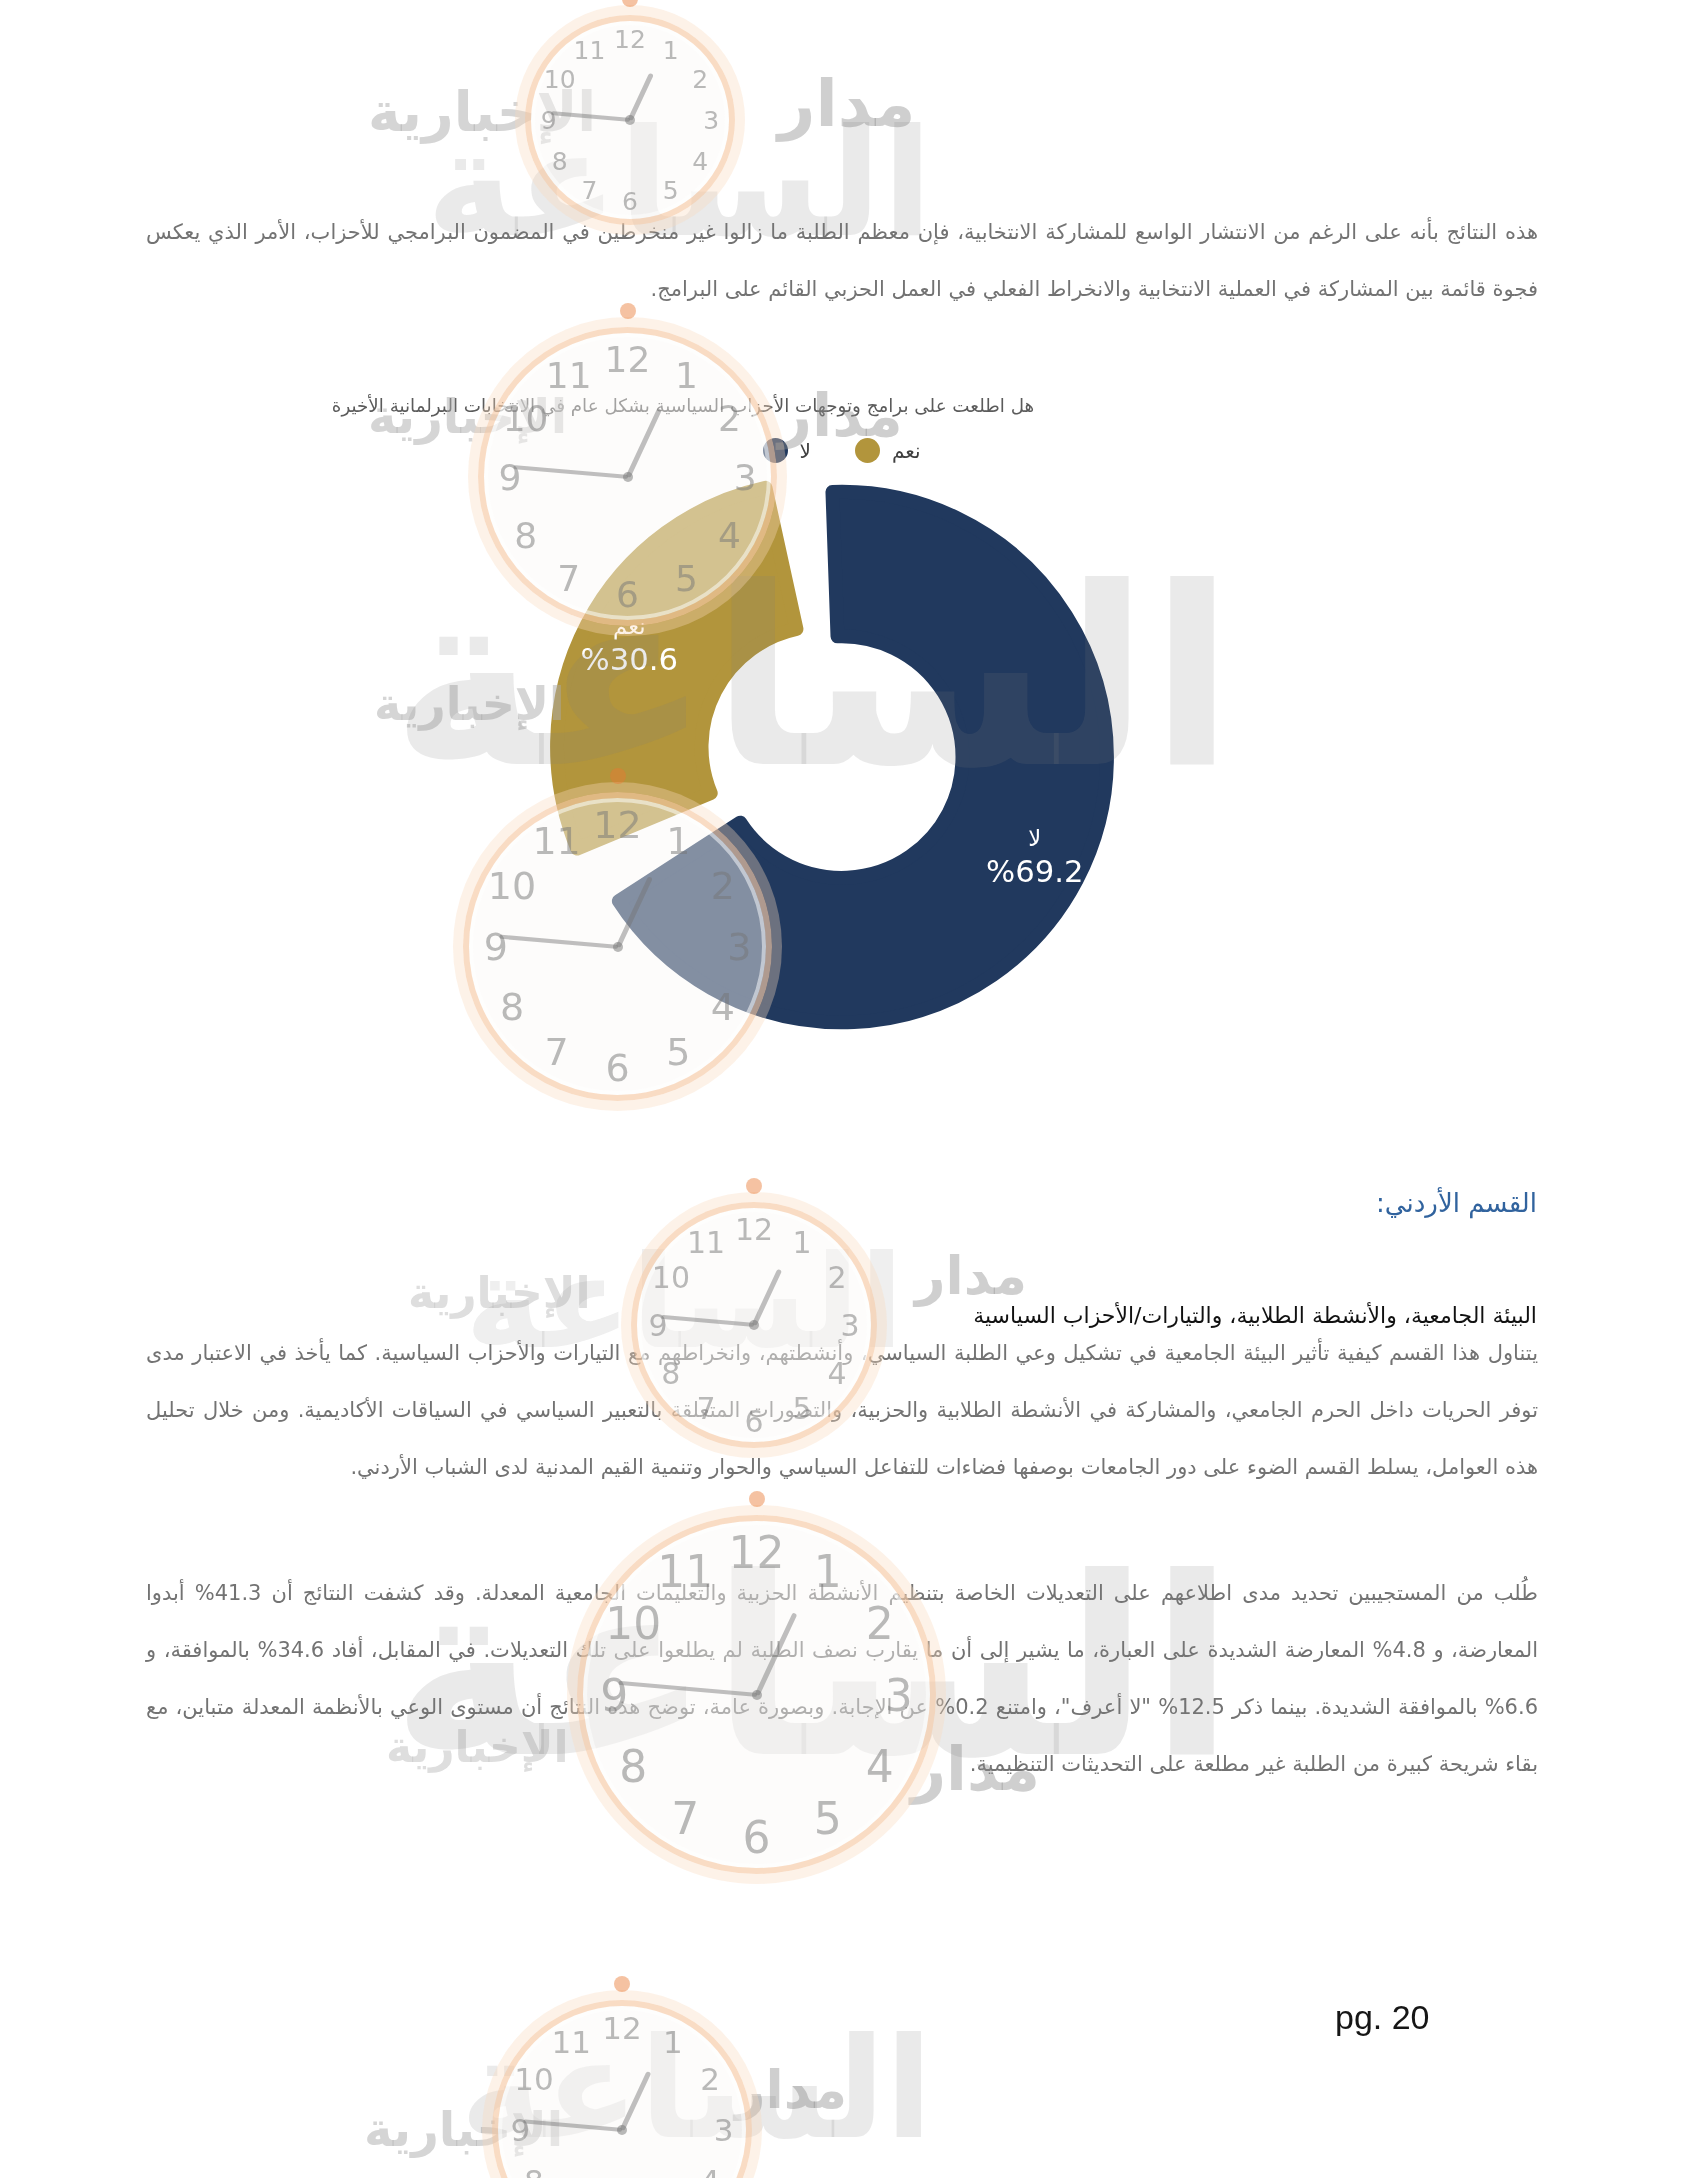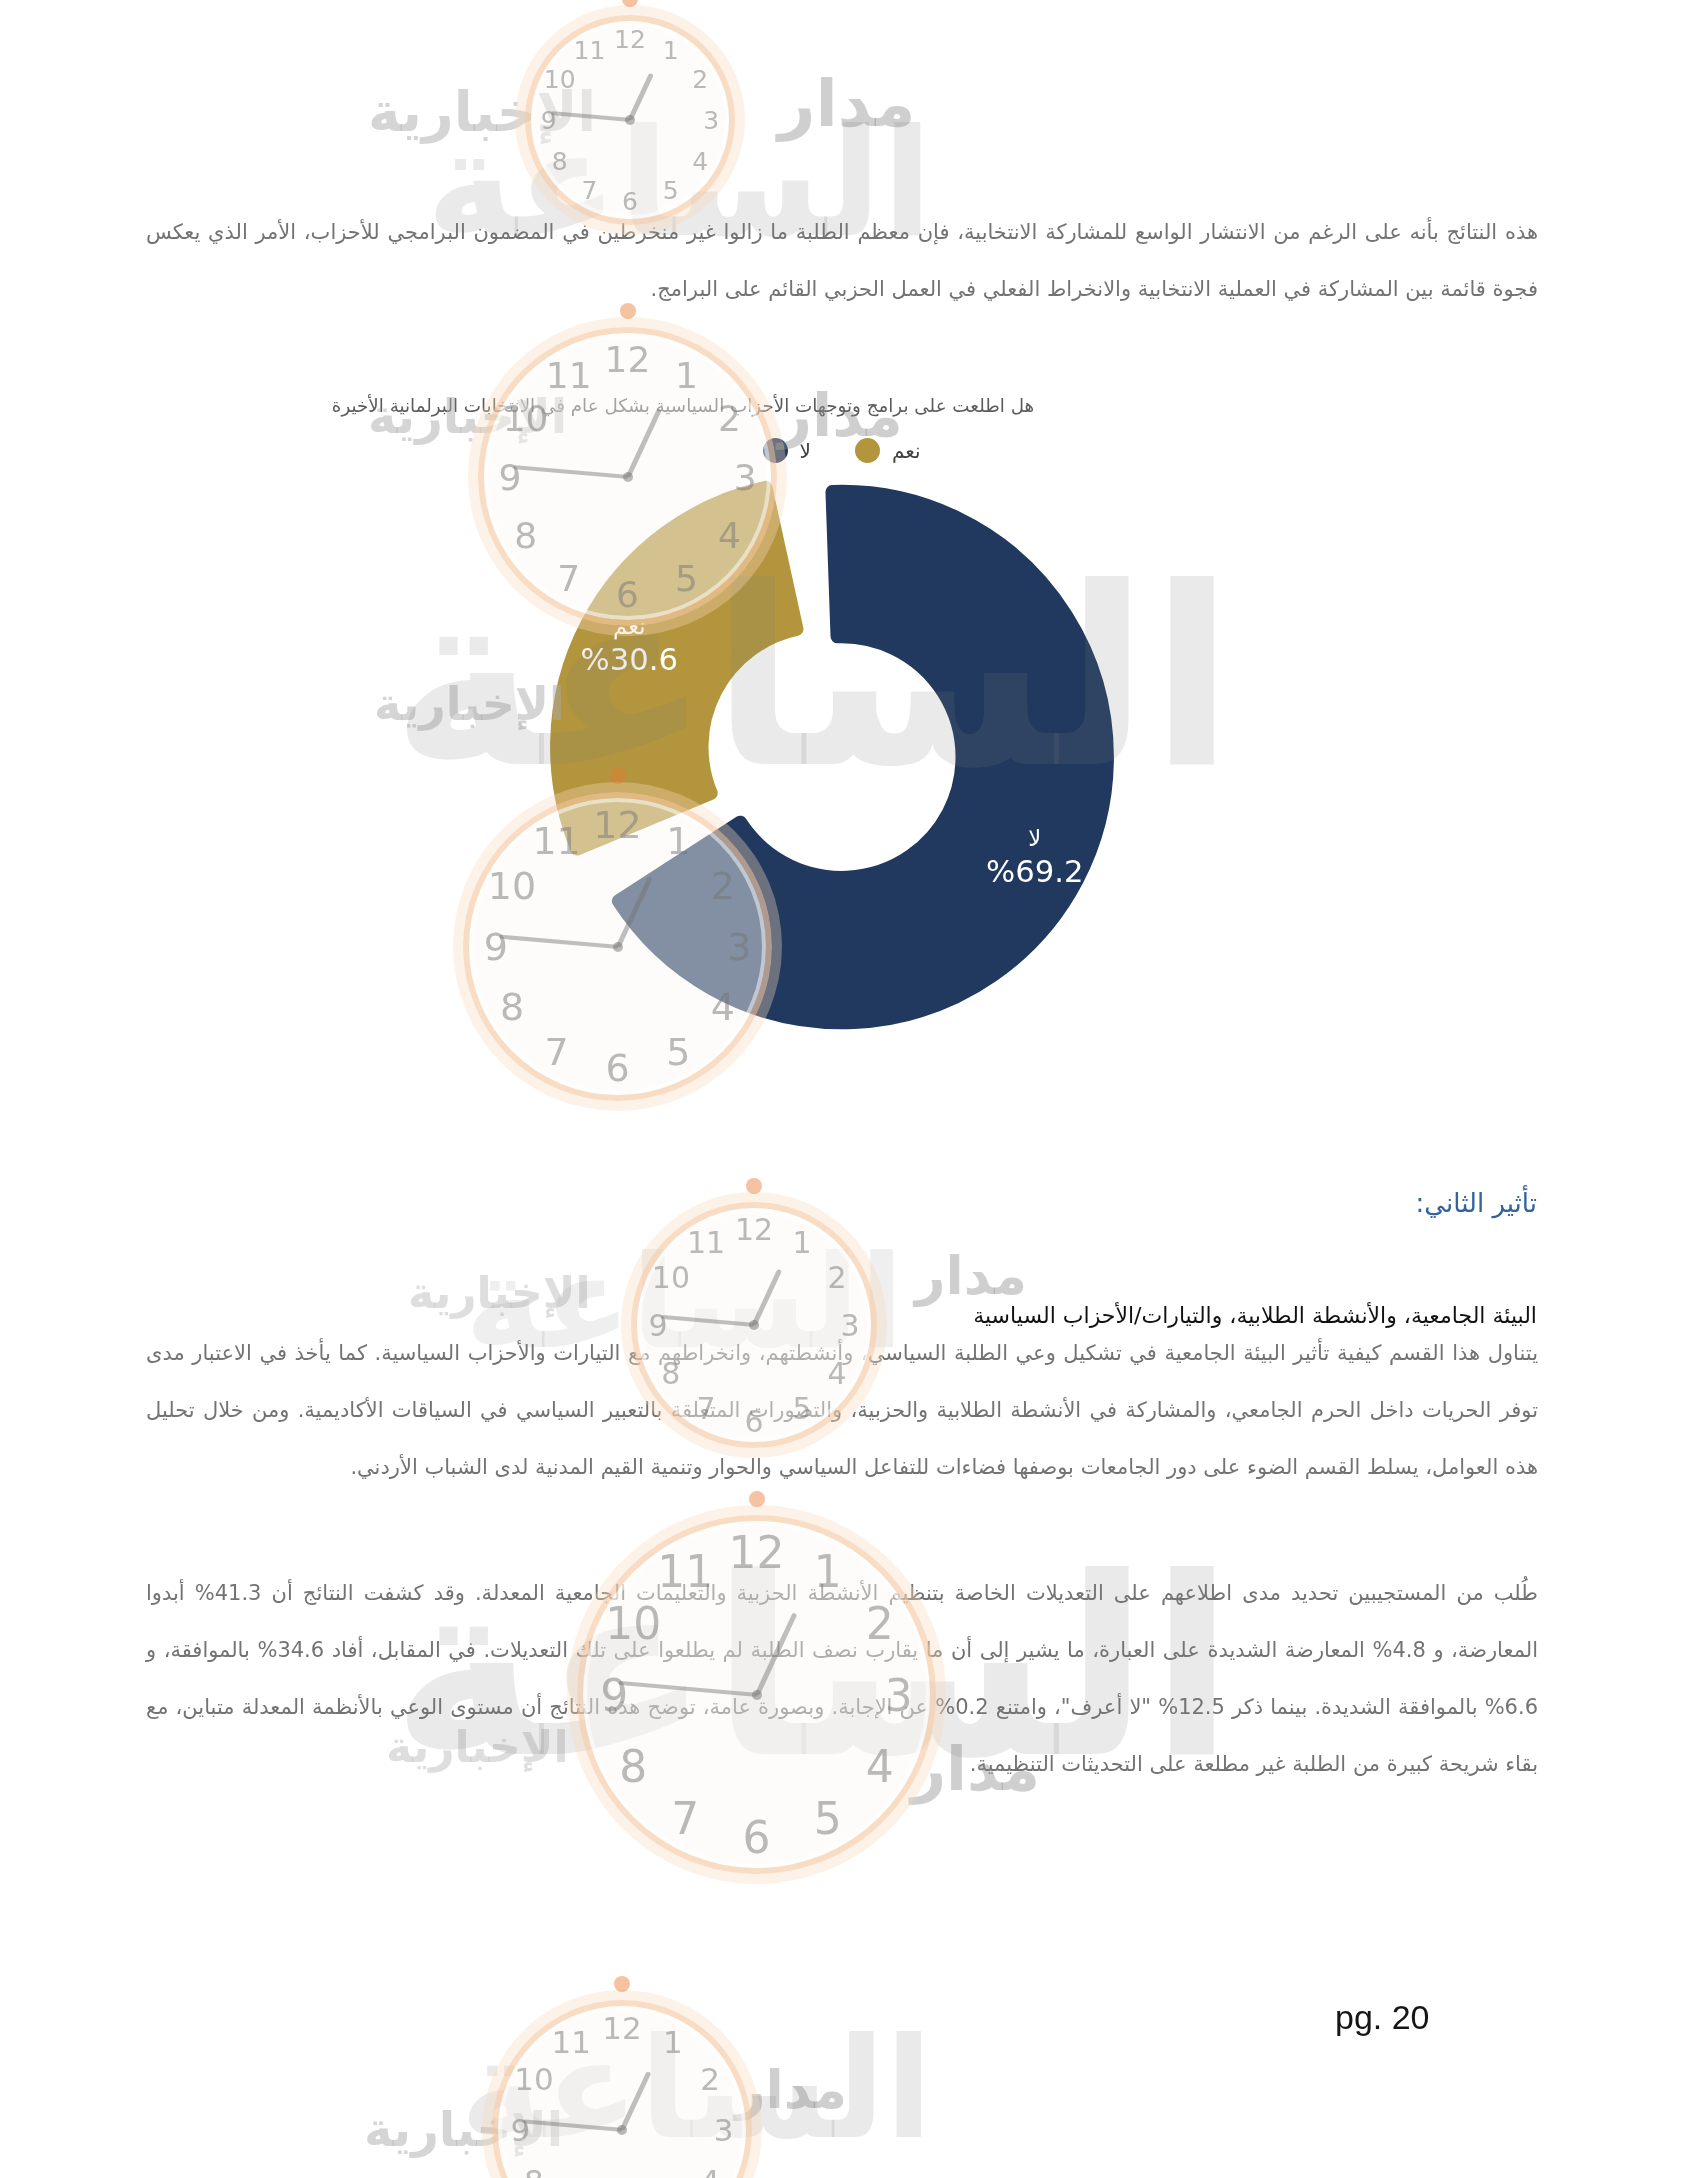--- a/index.html
+++ b/index.html
@@ -113,21 +113,21 @@
   <svg id="donut-svg" viewBox="0 0 600 600">
       <path d="M 300.39872973753603 37.25270794889468 A 268 268 0 1 1 84.6828710899585 450.5816471670071 L 207.29504597623378 371.3209723675995 A 122 122 0 1 0 305.4940562561012 183.16376869368267 Z" fill="#21395E" stroke="#21395E" stroke-width="14" stroke-linejoin="round"></path>
       <text x="504.7876919299325" y="394.8784413902591" class="slice-name">لا</text>
       <text x="504.7876919299325" y="430.8784413902591" class="slice-value">%69.2</text>
       <path d="M 42.68430541743646 397.55613263879 A 268 268 0 0 1 232.8818861704521 33.12226677763431 L 264.13368680649046 175.73827204003578 A 122 122 0 0 0 177.55120601593853 341.63727067832303 Z" fill="#B2953C" stroke="#B2953C" stroke-width="14" stroke-linejoin="round"></path>
       <text x="95.21230807006751" y="181.12155860974087" class="slice-name">نعم</text>
       <text x="95.21230807006751" y="217.12155860974087" class="slice-value">%30.6</text>
     </svg>
 
 
-  <div class="section-heading">تأثير الثاني:</div>
+  <div class="section-heading">القسم الأردني:</div>
 
   <div class="section-subheading">البيئة الجامعية، والأنشطة الطلابية، والتيارات/الأحزاب السياسية</div>
 
   <div class="para" style="top:1325px;">يتناول هذا القسم كيفية تأثير البيئة الجامعية في تشكيل وعي الطلبة السياسي، وأنشطتهم، وانخراطهم مع التيارات والأحزاب السياسية. كما يأخذ في الاعتبار مدى توفر الحريات داخل الحرم الجامعي، والمشاركة في الأنشطة الطلابية والحزبية، والتصورات المتعلقة بالتعبير السياسي في السياقات الأكاديمية. ومن خلال تحليل هذه العوامل، يسلط القسم الضوء على دور الجامعات بوصفها فضاءات للتفاعل السياسي والحوار وتنمية القيم المدنية لدى الشباب الأردني.</div>
 
   <div class="para" style="top:1565px;">طُلب من المستجيبين تحديد مدى اطلاعهم على التعديلات الخاصة بتنظيم الأنشطة الحزبية والتعليمات الجامعية المعدلة. وقد كشفت النتائج أن 41.3% أبدوا المعارضة، و 4.8% المعارضة الشديدة على العبارة، ما يشير إلى أن ما يقارب نصف الطلبة لم يطلعوا على تلك التعديلات. في المقابل، أفاد 34.6% بالموافقة، و 6.6% بالموافقة الشديدة. بينما ذكر 12.5% "لا أعرف"، وامتنع 0.2% عن الإجابة. وبصورة عامة، توضح هذه النتائج أن مستوى الوعي بالأنظمة المعدلة متباين، مع بقاء شريحة كبيرة من الطلبة غير مطلعة على التحديثات التنظيمية.</div>
 
   <div class="page-number">pg. 20</div>
 </div>
 

